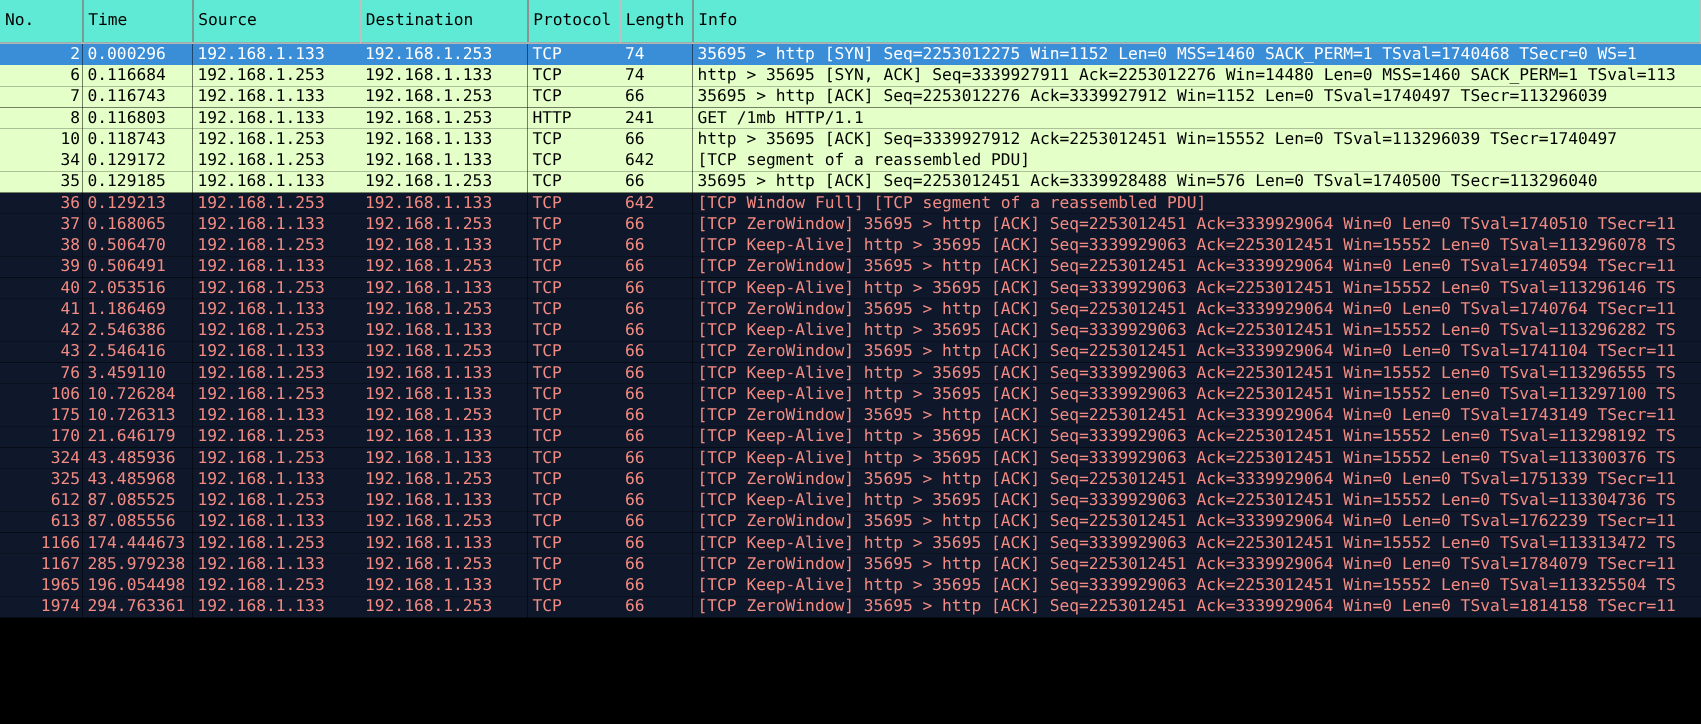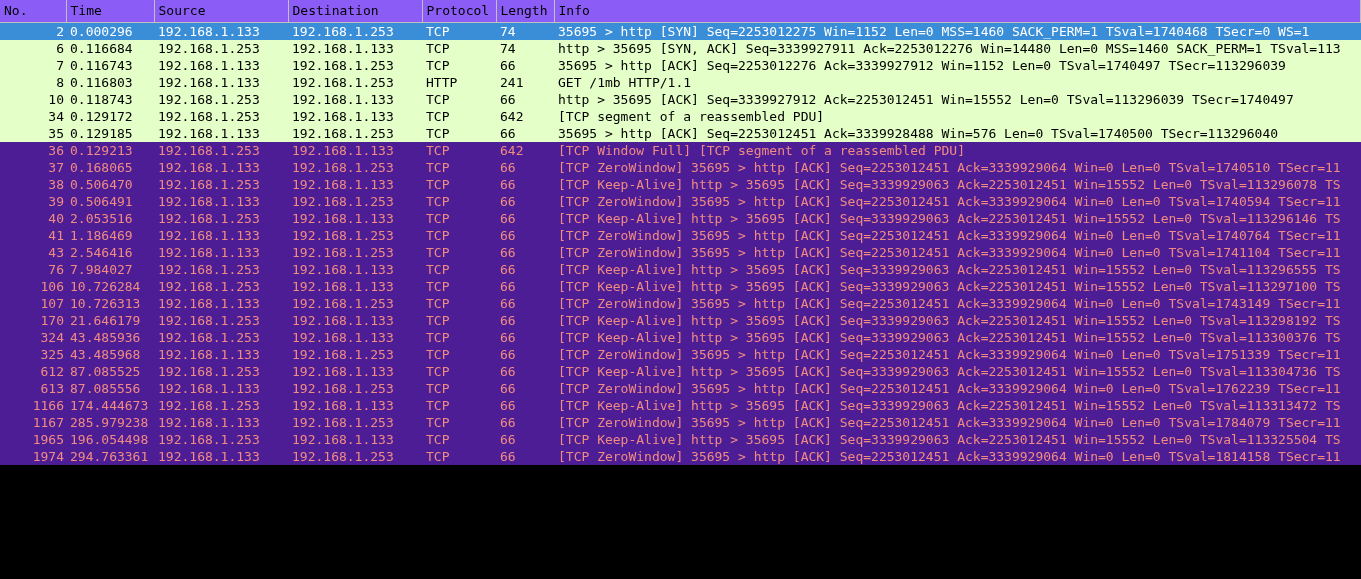--- a/index.html
+++ b/index.html
@@ -10,23 +10,23 @@
     font-family: "DejaVu Sans Mono", "Menlo", "Consolas", monospace;
     font-size: 13px;
     background: #000;
   }
   .table {
     width: 100%;
     border-collapse: collapse;
     table-layout: fixed;
   }
   .header-row {
-    background: #8b5cf6;
+    background: #5eead4;
     color: #000;
-    height: 22px;
+    height: 34px;
     user-select: none;
   }
   .header-row th {
     text-align: left;
     font-weight: normal;
     padding: 1px 4px 1px 4px;
     border-right: 1px solid #c0c0c0;
     border-bottom: 1px solid #c0c0c0;
     white-space: nowrap;
     overflow: hidden;
@@ -44,21 +44,21 @@
   .col-no    { width: 66px;  text-align: right; padding-right: 2px;}
   .col-time  { width: 88px; margin-left: 32px;  }
   .col-src   { width: 134px; }
   .col-dst   { width: 134px; }
   .col-proto { width: 74px;  }
   .col-len   { width: 58px;  text-align: left; padding-right: 2px;}
   .col-info  { width: auto;  }
   
   .sel   { background: #3a8ed8; color: #fff; }
   .lgrn  { background: #e4ffc7; color: #000; }
-  .dark  { background: #4c1d95;    color: #f28b82; } 
+  .dark  { background: #0f172a;    color: #f28b82; } 
 </style>
 </head>
 <body>
 
 <table class="table">
   <thead>
     <tr class="header-row">
       <th class="col-no">No.</th>
       <th class="col-time">Time</th>
       <th class="col-src">Source</th>
@@ -180,48 +180,57 @@
       <tr class="dark">
         <td class="col-no">41</td>
         <td class="col-time">1.186469</td>
         <td class="col-src">192.168.1.133</td>
         <td class="col-dst">192.168.1.253</td>
         <td class="col-proto">TCP</td>
         <td class="col-len">66</td>
         <td class="col-info">[TCP ZeroWindow] 35695 &gt; http [ACK] Seq=2253012451 Ack=3339929064 Win=0 Len=0 TSval=1740764 TSecr=11</td>
       </tr>
       <tr class="dark">
+        <td class="col-no">42</td>
+        <td class="col-time">2.546386</td>
+        <td class="col-src">192.168.1.253</td>
+        <td class="col-dst">192.168.1.133</td>
+        <td class="col-proto">TCP</td>
+        <td class="col-len">66</td>
+        <td class="col-info">[TCP Keep-Alive] http &gt; 35695 [ACK] Seq=3339929063 Ack=2253012451 Win=15552 Len=0 TSval=113296282 TS</td>
+      </tr>
+      <tr class="dark">
         <td class="col-no">43</td>
         <td class="col-time">2.546416</td>
         <td class="col-src">192.168.1.133</td>
         <td class="col-dst">192.168.1.253</td>
         <td class="col-proto">TCP</td>
         <td class="col-len">66</td>
         <td class="col-info">[TCP ZeroWindow] 35695 &gt; http [ACK] Seq=2253012451 Ack=3339929064 Win=0 Len=0 TSval=1741104 TSecr=11</td>
       </tr>
       <tr class="dark">
         <td class="col-no">76</td>
-        <td class="col-time">7.984027</td>
+        <td class="col-time">3.459110</td>
         <td class="col-src">192.168.1.253</td>
         <td class="col-dst">192.168.1.133</td>
         <td class="col-proto">TCP</td>
         <td class="col-len">66</td>
         <td class="col-info">[TCP Keep-Alive] http &gt; 35695 [ACK] Seq=3339929063 Ack=2253012451 Win=15552 Len=0 TSval=113296555 TS</td>
       </tr>
       <tr class="dark">
         <td class="col-no">106</td>
         <td class="col-time">10.726284</td>
         <td class="col-src">192.168.1.253</td>
         <td class="col-dst">192.168.1.133</td>
         <td class="col-proto">TCP</td>
         <td class="col-len">66</td>
         <td class="col-info">[TCP Keep-Alive] http &gt; 35695 [ACK] Seq=3339929063 Ack=2253012451 Win=15552 Len=0 TSval=113297100 TS</td>
       </tr>
       <tr class="dark">
-        <td class="col-no">107</td>
+        <td class="col-no">175</td>
         <td class="col-time">10.726313</td>
         <td class="col-src">192.168.1.133</td>
         <td class="col-dst">192.168.1.253</td>
         <td class="col-proto">TCP</td>
         <td class="col-len">66</td>
         <td class="col-info">[TCP ZeroWindow] 35695 &gt; http [ACK] Seq=2253012451 Ack=3339929064 Win=0 Len=0 TSval=1743149 TSecr=11</td>
       </tr>
       <tr class="dark">
         <td class="col-no">170</td>
         <td class="col-time">21.646179</td>

